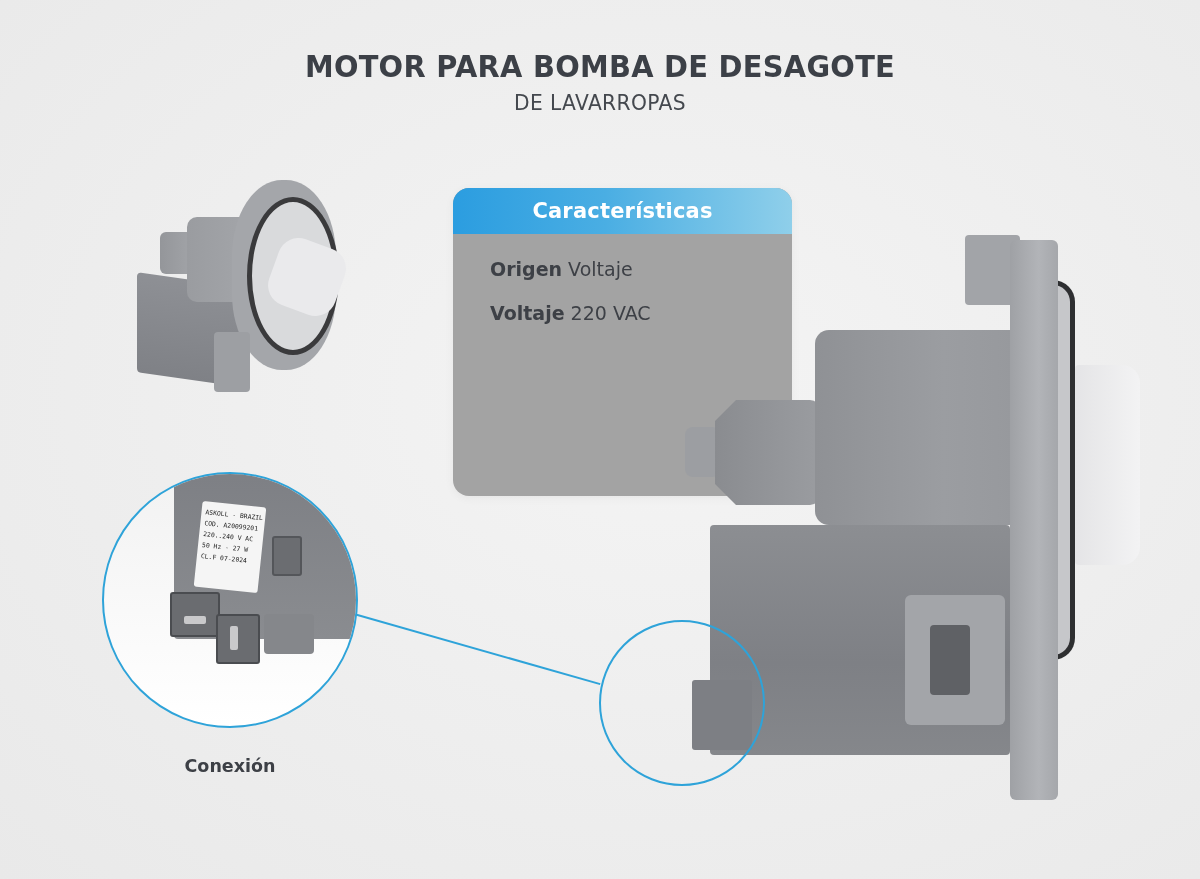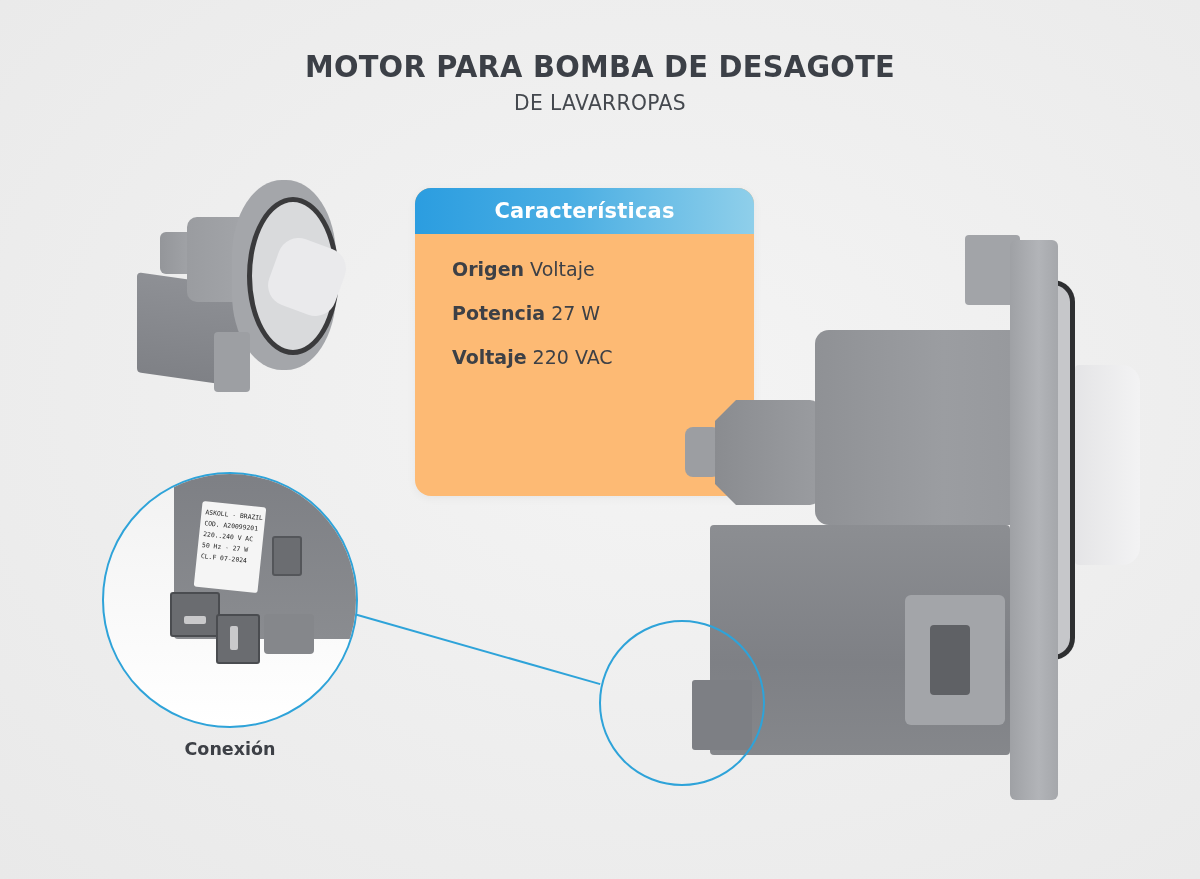--- a/index.html
+++ b/index.html
@@ -23,22 +23,22 @@
     }
     .title-sub {
       font-family: "DejaVu Sans", sans-serif;
       font-weight: 400; font-size: 22px; color: #44484e; line-height: 30px;
       letter-spacing: 0.4px;
       transform: scaleX(0.92); transform-origin: center;
     }
 
     
     .specs-card {
-      position: absolute; left: 415px; top: 188px; width: 339px; height: 308px;
-      background: #fdba74; border-radius: 16px; overflow: hidden;
+      position: absolute; left: 453px; top: 188px; width: 339px; height: 308px;
+      background: #a3a3a3; border-radius: 16px; overflow: hidden;
       box-shadow: 0 2px 10px rgba(0,0,0,0.05);
     }
     .specs-header {
       height: 46px; display: flex; align-items: center; justify-content: center;
       background: linear-gradient(90deg, #2b9de0 0%, #4aaee3 45%, #8fcfea 100%);
       color: #ffffff; font-family: "DejaVu Sans", sans-serif; font-weight: 700; font-size: 21px;
       letter-spacing: 0.2px;
     }
     .specs-list { list-style: none; padding: 24px 0 0 37px; }
     .spec-row {
@@ -178,21 +178,21 @@
       background: #85878b; border-radius: 4px;
     }
 
     .connector-line {
       position: absolute; left: 354px; top: 613px; width: 256px; height: 2px;
       background: #2ea3d9; transform-origin: 0 50%; transform: rotate(15.9deg);
     }
 
     
     .conn-caption {
-      position: absolute; left: 130px; top: 737px; width: 200px; text-align: center;
+      position: absolute; left: 130px; top: 754px; width: 200px; text-align: center;
       font-family: "DejaVu Sans", sans-serif;
     }
     .conn-title { font-weight: 700; font-size: 17.5px; color: #3d4046; line-height: 24px; }
     .conn-sub { font-weight: 400; font-size: 18.5px; color: #3d4046; line-height: 26px; letter-spacing: 0.3px; }
   </style>
 </head>
 <body>
 
 <header class="title-block">
   <h1 class="title-main">MOTOR PARA BOMBA DE DESAGOTE</h1>
@@ -208,24 +208,20 @@
   <div class="sm-impeller"></div>
   <div class="sm-clip"></div>
 </div>
 
 <section class="specs-card">
   <div class="specs-header">Características</div>
   <ul class="specs-list">
     <li class="spec-row">
       <span class="spec-key">Origen</span>
       <span class="spec-val">Voltaje</span>
-    </li>
-    <li class="spec-row">
-      <span class="spec-key">Potencia</span>
-      <span class="spec-val">27 W</span>
     </li>
     <li class="spec-row">
       <span class="spec-key">Voltaje</span>
       <span class="spec-val">220 VAC</span>
     </li>
   </ul>
 </section>
 
 <div class="product large-motor">
   <div class="lm-box"></div>

